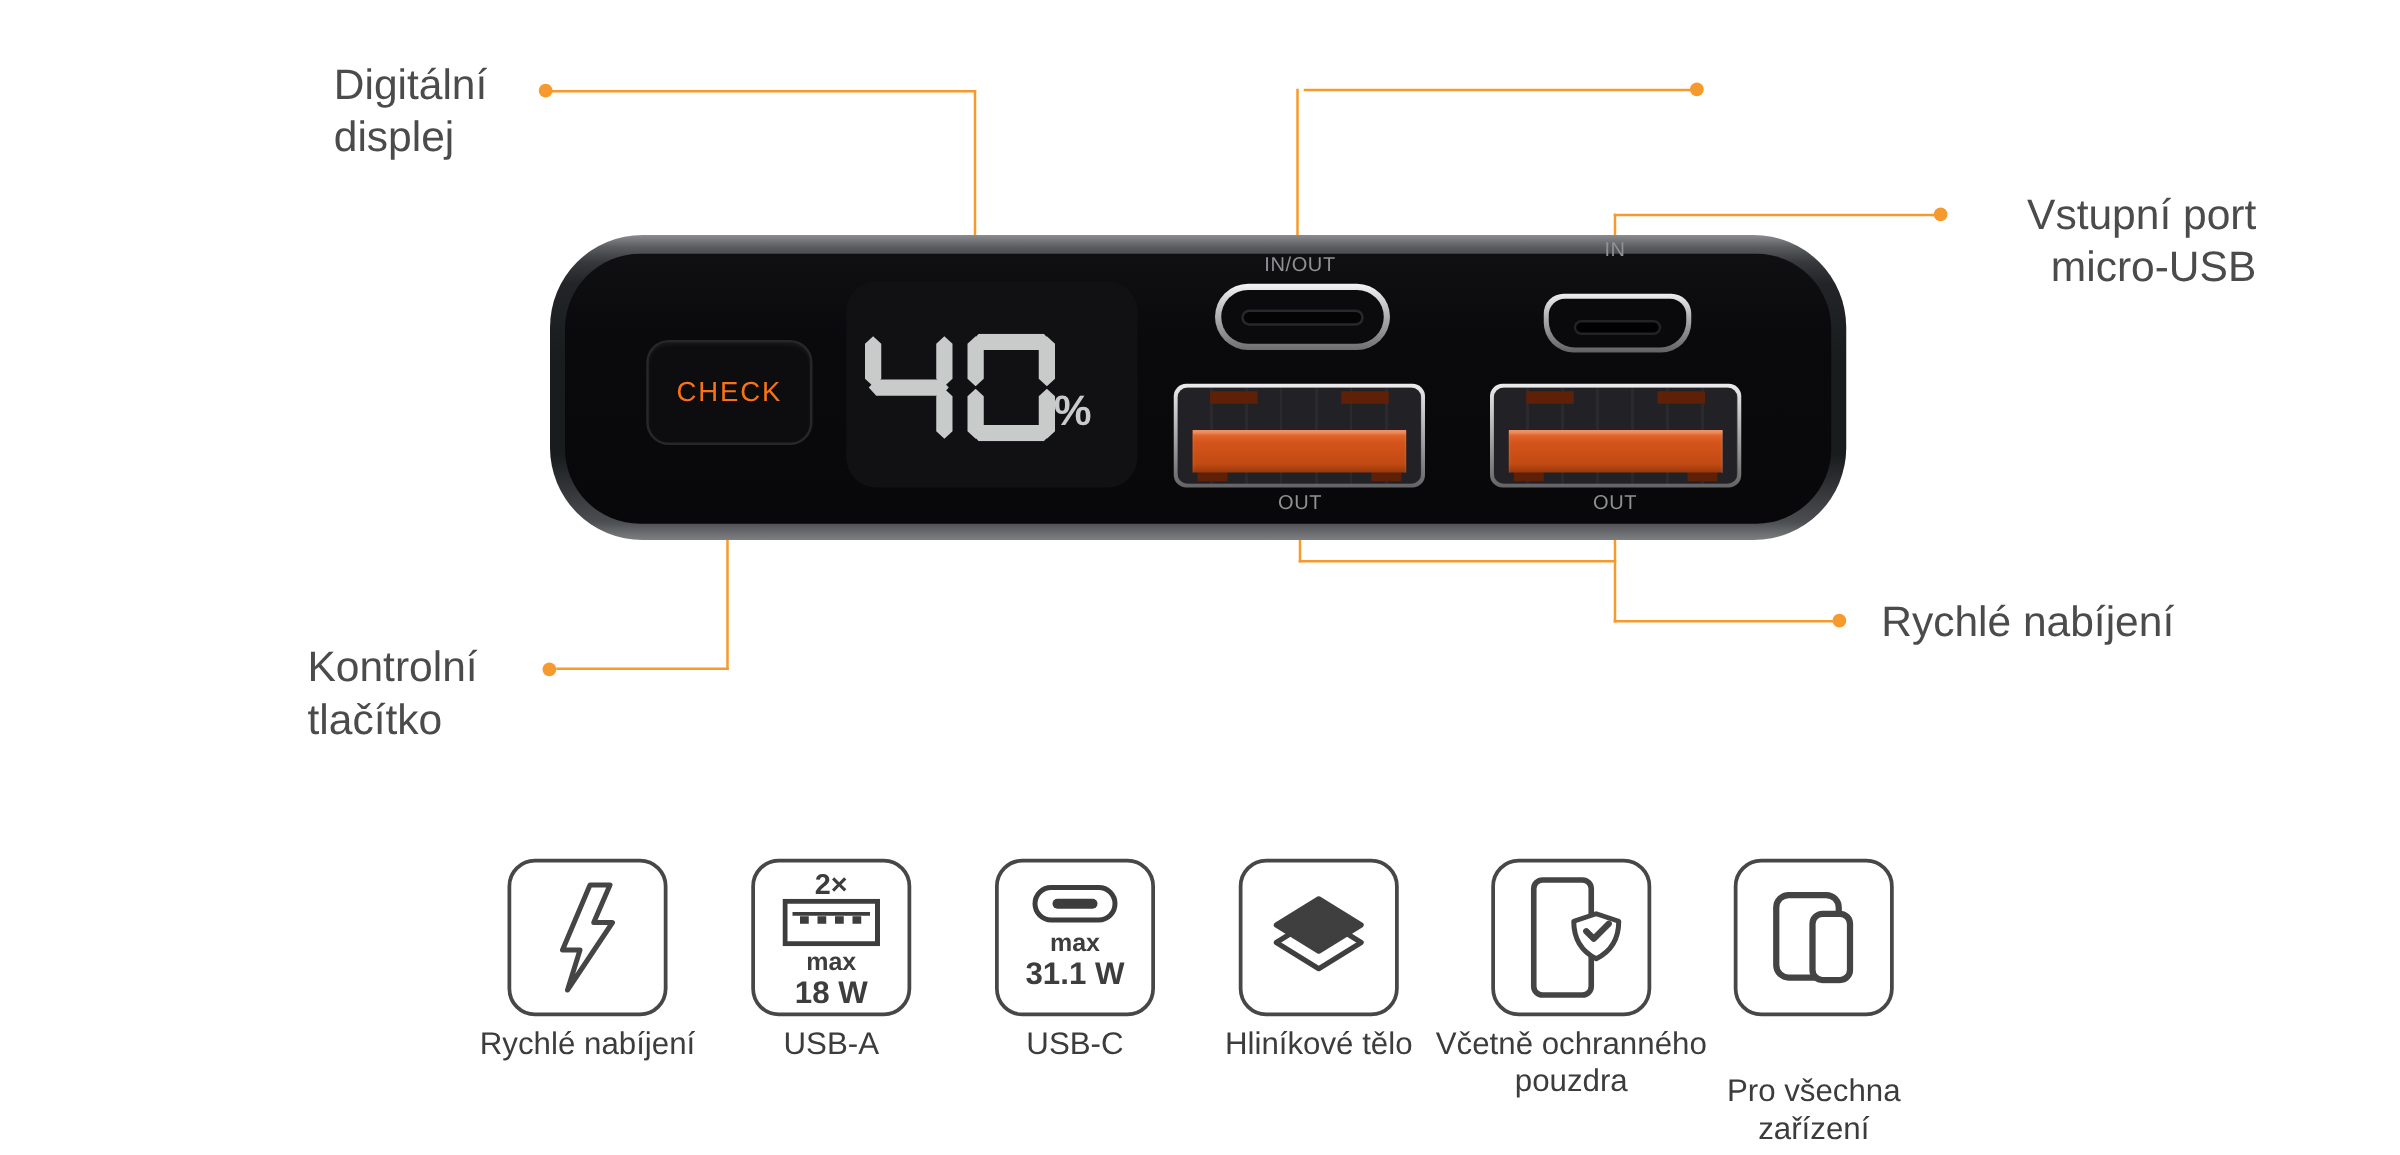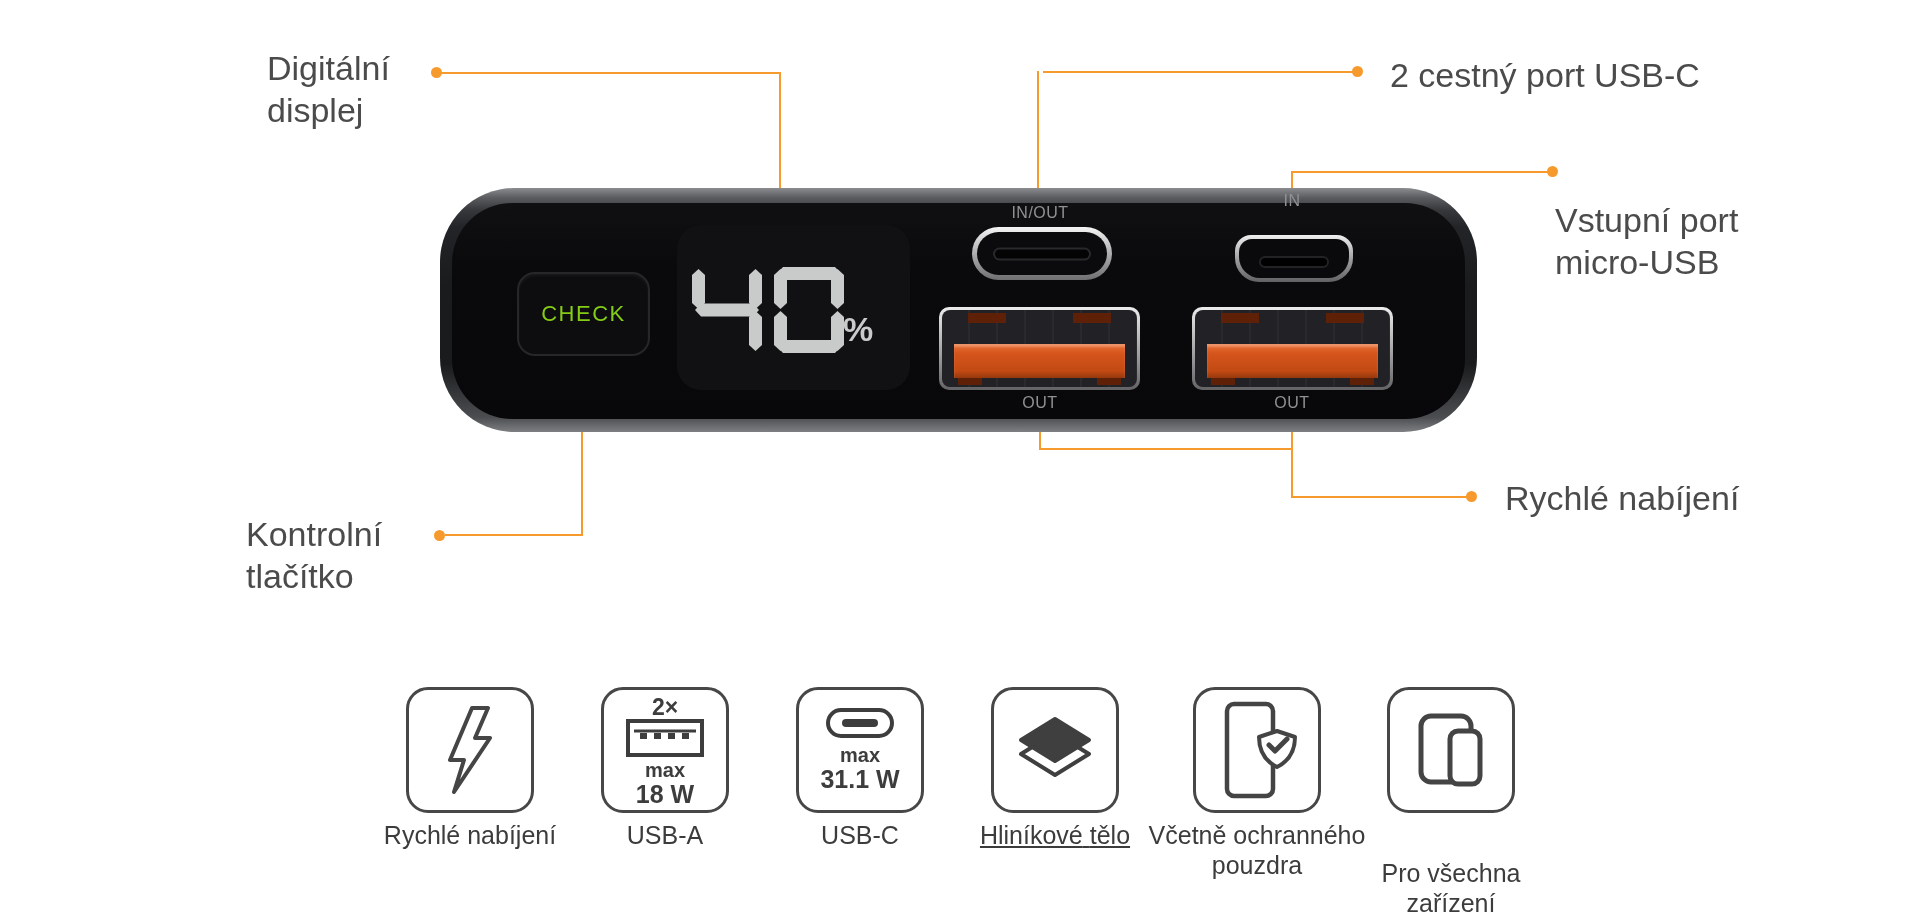--- a/index.html
+++ b/index.html
@@ -11,21 +11,21 @@
   
   .oline{position:absolute;background:#F79A2E;}
   .odot{position:absolute;width:11px;height:11px;border-radius:50%;background:#F79A2E;}
   
   .pb-outer{position:absolute;left:440px;top:188px;width:1037px;height:244px;border-radius:74px;
     background:linear-gradient(180deg,#8a8c8f 0%,#5a5c5f 4%,#37383b 9%,#232427 16%,#1a1b1d 40%,#1a1b1d 72%,#4b4d50 94%,#7d7f82 100%);}
   .pb-face{position:absolute;left:452px;top:203px;width:1013px;height:216px;border-radius:60px;
     background:linear-gradient(180deg,#101013,#0a0a0c 30%,#08080a);}
   .check-btn{position:absolute;left:517px;top:272px;width:129px;height:80px;border-radius:18px;
     background:#0d0d0f;border:2px solid #27272a;box-shadow:inset 0 2px 3px rgba(255,255,255,.05);
-    display:flex;align-items:center;justify-content:center;color:#84cc16;font-size:22px;letter-spacing:1.5px;}
+    display:flex;align-items:center;justify-content:center;color:#f97316;font-size:22px;letter-spacing:1.5px;}
   .lcd{position:absolute;left:677px;top:225px;width:233px;height:165px;border-radius:24px;background:#111114;}
   .pct{position:absolute;left:843px;top:310px;font-size:34px;font-weight:600;color:#c9cbcb;}
   .port-label{position:absolute;width:100px;text-align:center;color:#8f9193;font-size:16px;letter-spacing:.5px;}
   .usbc-port{position:absolute;left:972px;top:227px;width:140px;height:53px;border-radius:27px;
     background:linear-gradient(180deg,#f5f5f5,#a7a7a9 55%,#6f6f71);}
   .usbc-in{position:absolute;left:5px;top:5px;right:5px;bottom:5px;border-radius:22px;background:#0b0b0d;}
   .usbc-slot{position:absolute;left:50%;top:50%;transform:translate(-50%,-50%);width:94px;height:9px;border-radius:5px;
     background:#040405;box-shadow:0 0 0 2px #29292c;}
   .micro-port{position:absolute;left:1235px;top:235px;width:118px;height:47px;border-radius:16px 16px 24px 24px;
     background:linear-gradient(180deg,#efefef,#9a9a9c 55%,#626264);}
@@ -54,22 +54,21 @@
 </style>
 </head>
 <body>
 
 <div class="canvas">
 
   <div class="callout" style="left:267px;top:47px;">
     <span class="ln">Digitální</span>
     <span class="ln">displej</span>
   </div>
-  <div class="callout" style="left:1390px;top:54px;">2 cestný port USB-C</div>
-  <div class="callout" style="left:1555px;top:151px;width:250px;text-align:left;margin-top:48px;">
+  <div class="callout" style="left:1555px;top:151px;width:250px;text-align:right;">
     <span class="ln">Vstupní port</span>
     <span class="ln">micro-USB</span>
   </div>
   <div class="callout" style="left:246px;top:513px;">
     <span class="ln">Kontrolní</span>
     <span class="ln">tlačítko</span>
   </div>
   <div class="callout" style="left:1505px;top:477px;">
     <span class="ln">Rychlé nabíjení</span>
   </div>
@@ -194,21 +193,21 @@
   <div class="feat-cap" style="left:745px;">
     <span class="ln">USB-C</span>
   </div>
 
   <div class="feat-box" style="left:991px;">
     <svg width="78" height="70" viewBox="0 0 78 70">
       <path d="M39,18 L73,39 L39,60 L5,39 Z" fill="#ffffff" stroke="#3f3f3f" stroke-width="4" stroke-linejoin="round"></path>
       <path d="M39,4 L73,25 L39,46 L5,25 Z" fill="#3f3f3f" stroke="#3f3f3f" stroke-width="4" stroke-linejoin="round"></path>
     </svg>
   </div>
-  <div class="feat-cap" style="left:940px;text-decoration:underline;">
+  <div class="feat-cap" style="left:940px;">
     <span class="ln">Hliníkové</span>
     <span class="ln">tělo</span>
   </div>
 
   <div class="feat-box" style="left:1193px;">
     <svg width="84" height="98" viewBox="0 0 84 98">
       <rect x="12" y="3" width="46" height="92" rx="7" fill="none" stroke="#444444" stroke-width="4.5"></rect>
       <path d="M62,30 l18,6 c0,14 -6,24 -18,30 c-12,-6 -18,-16 -18,-30 Z" fill="#ffffff" stroke="#444444" stroke-width="4" stroke-linejoin="round"></path>
       <path d="M54,44 l6,6 l12,-12" fill="none" stroke="#444444" stroke-width="5" stroke-linecap="round" stroke-linejoin="round"></path>
     </svg>

